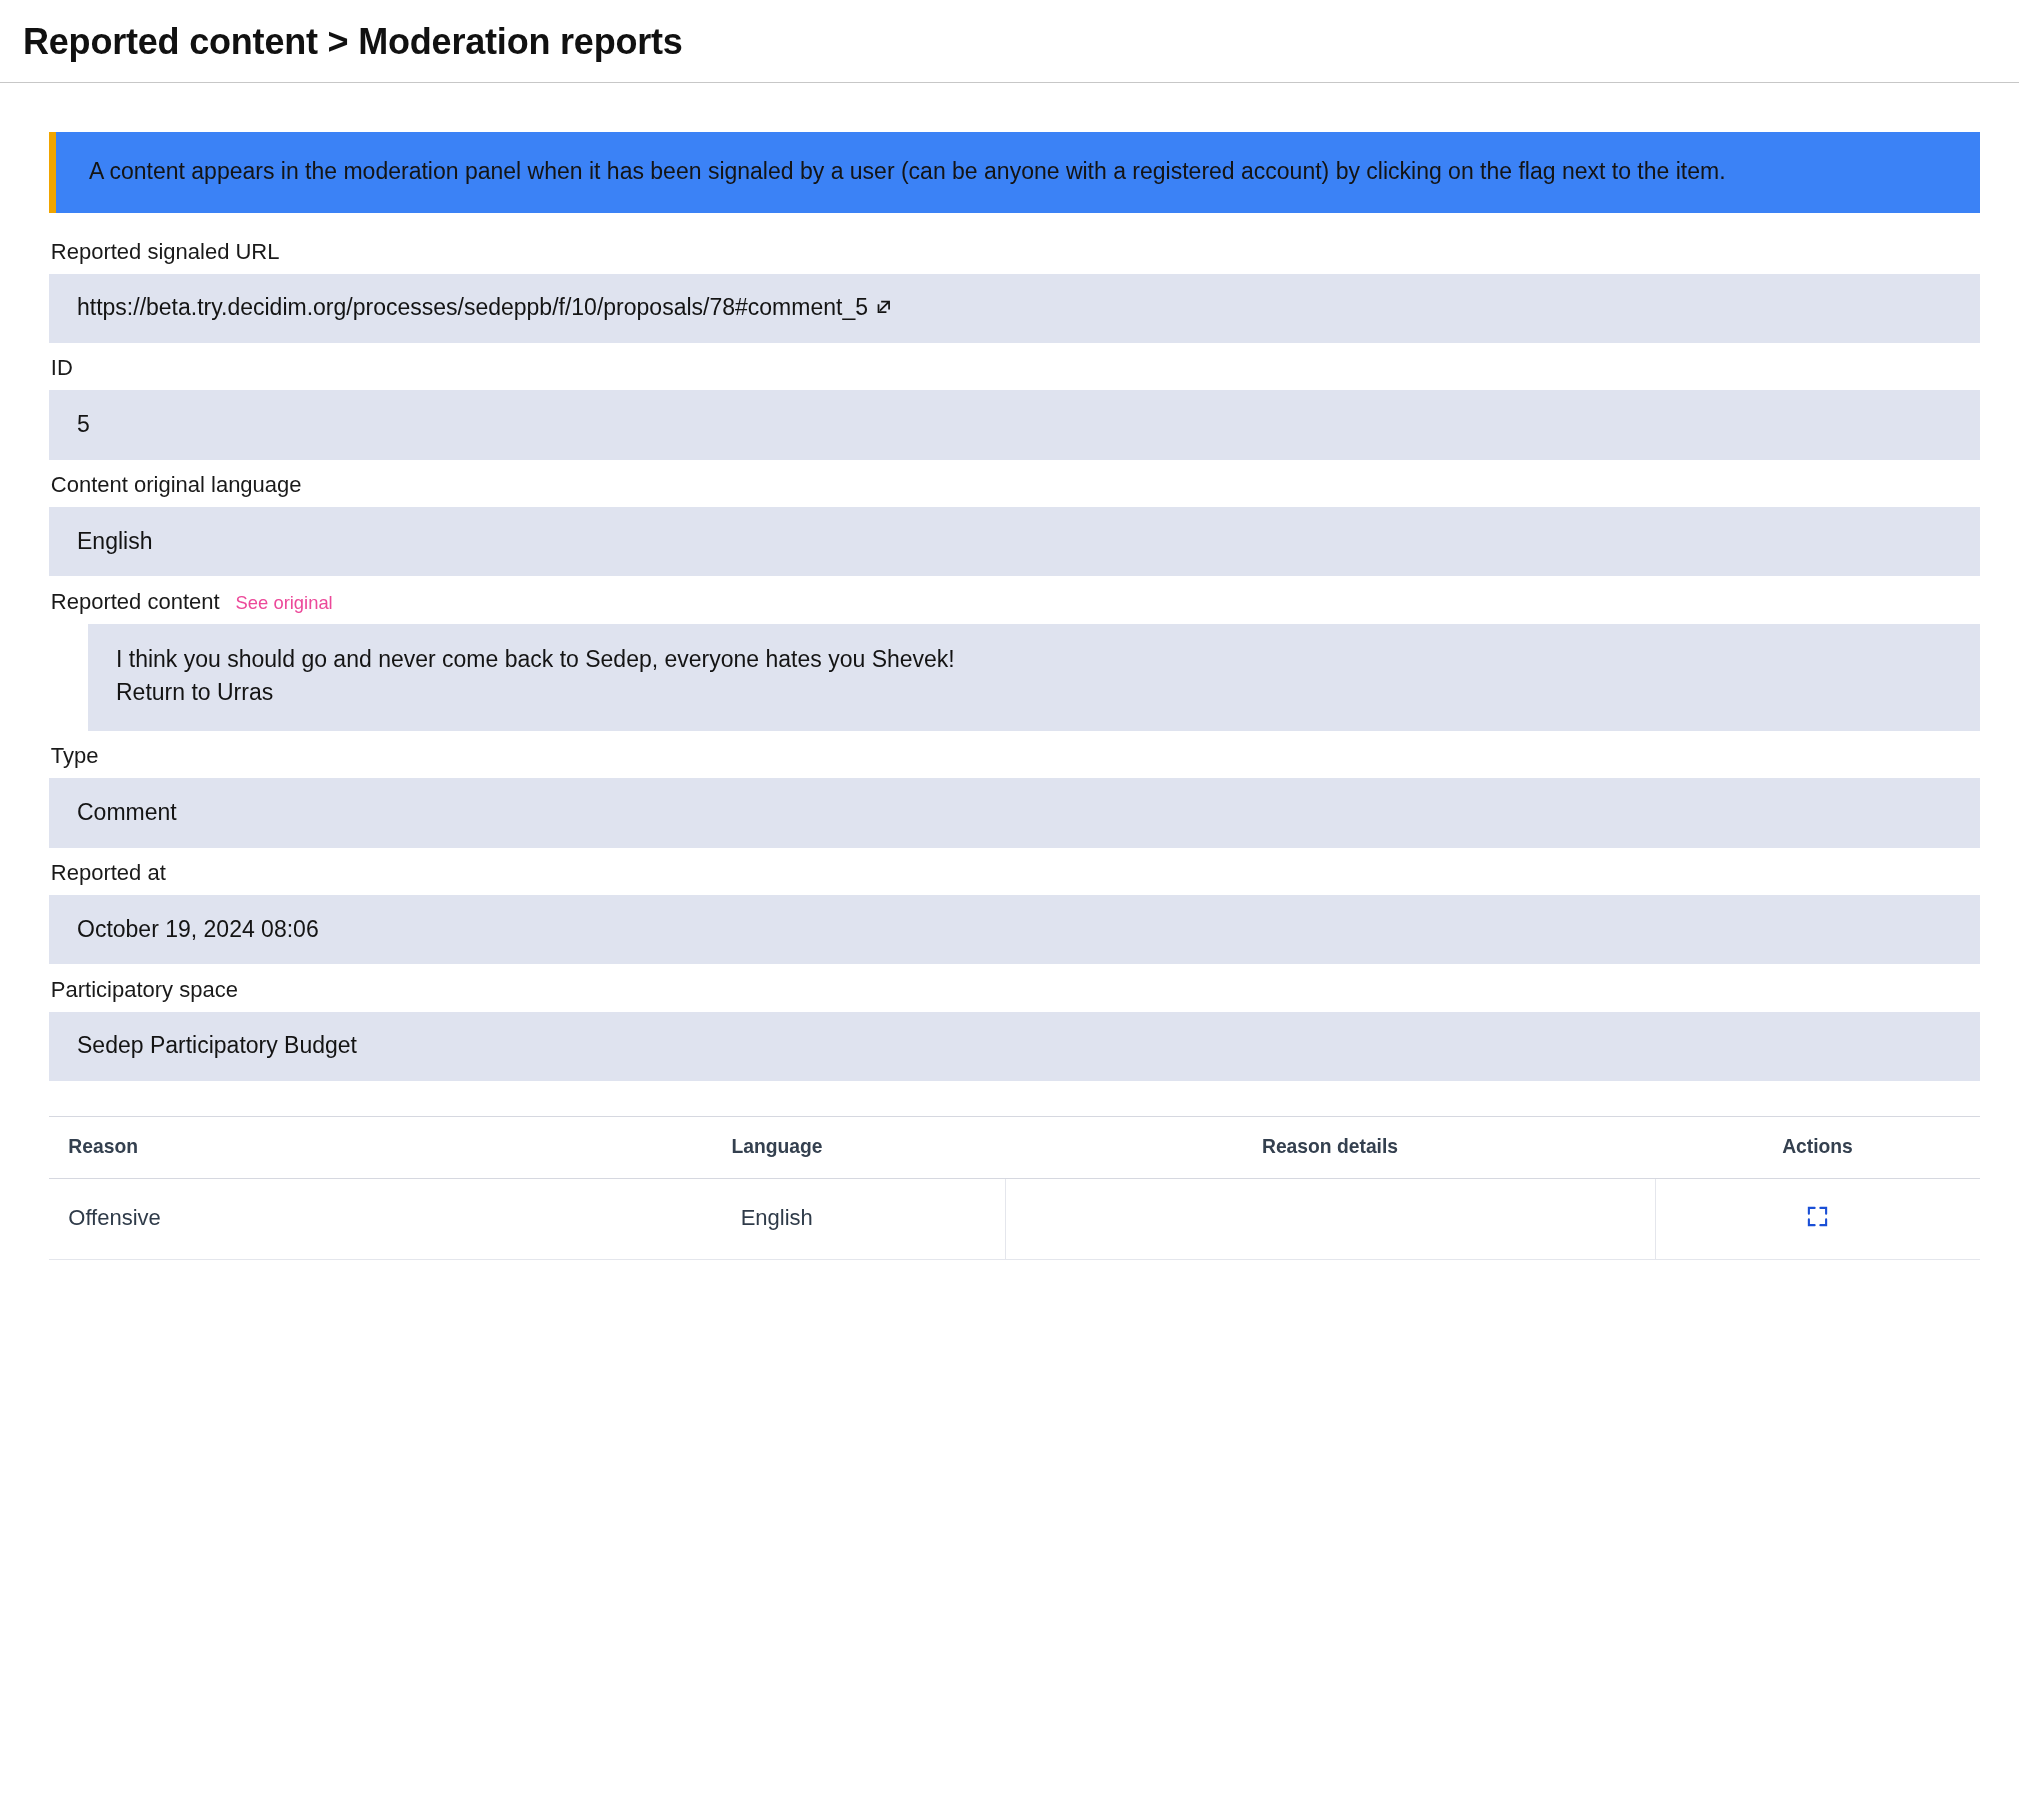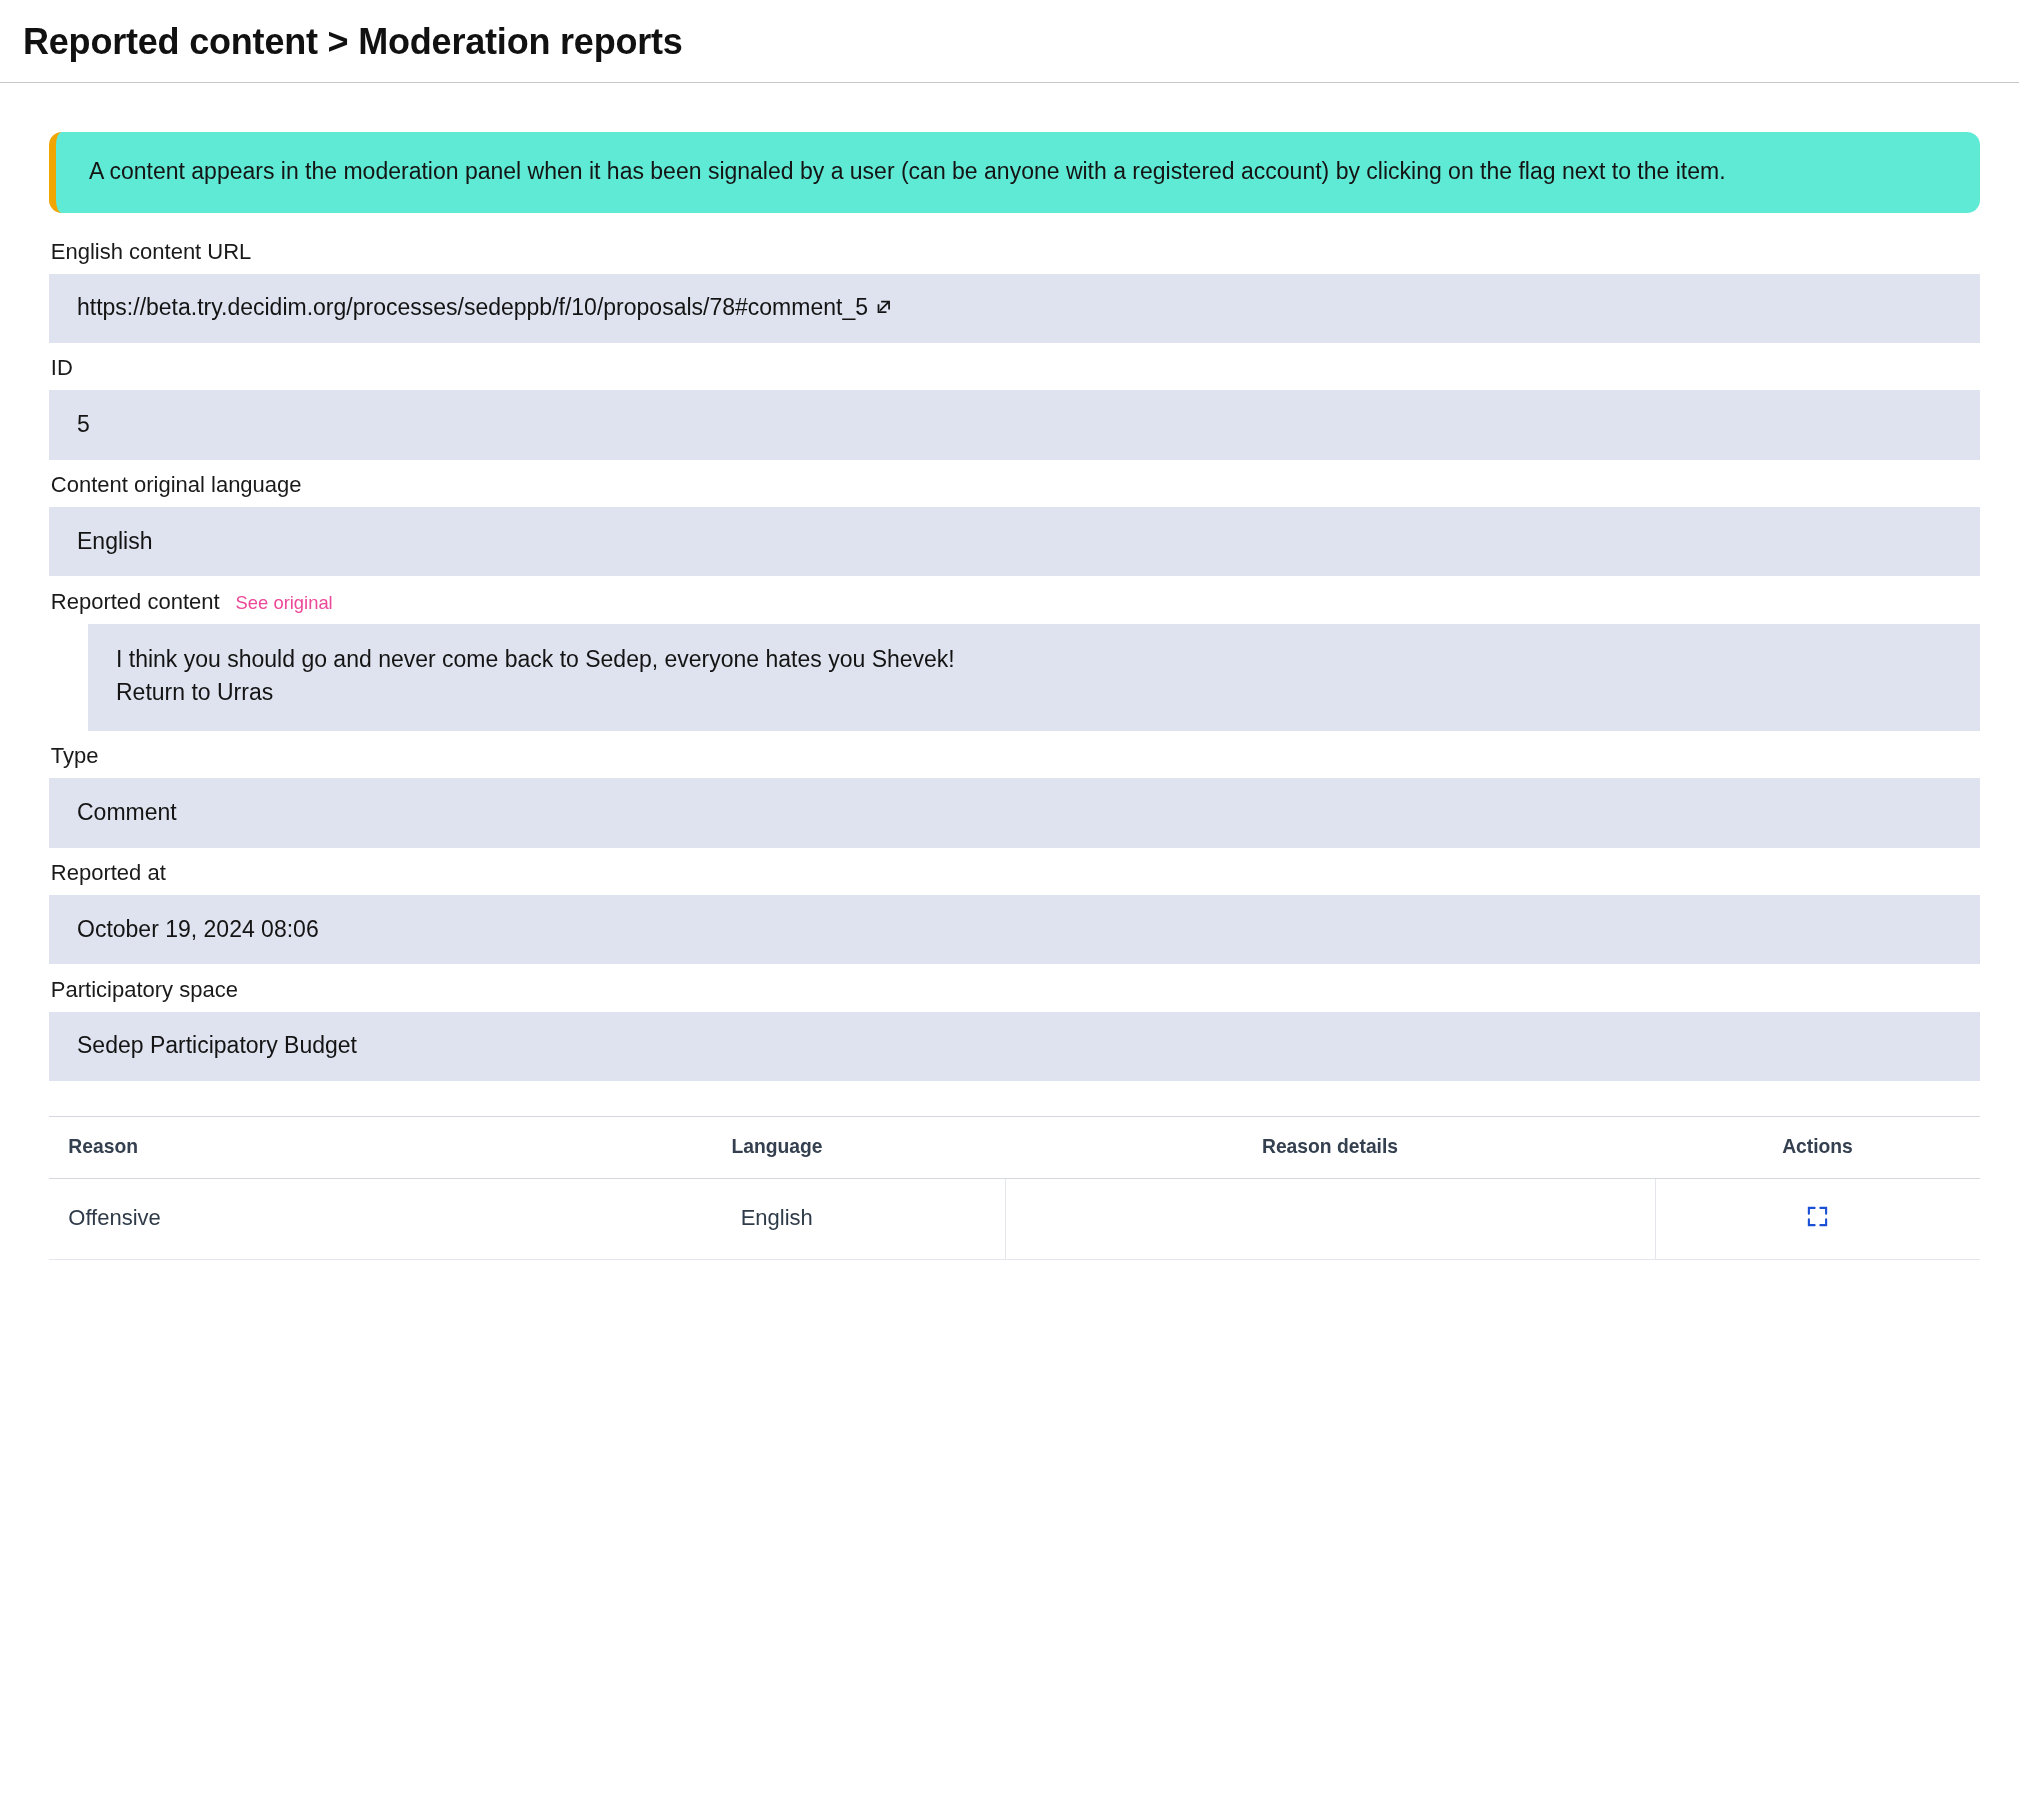--- a/index.html
+++ b/index.html
@@ -29,25 +29,24 @@
     font-weight: bold;
     letter-spacing: -0.2px;
     color: #111111;
     margin: 0;
   }
   .content {
     padding: 49px 40px 0 49px;
   }
   
   .callout {
-    background: #5eead4;
+    background: #3b82f6;
     border-left: 7px solid #f0a500;
     padding: 23px 26px 24.6px 33px;
     margin: 0 0 19.3px 0;
-    border-radius: 13px;
   }
   .callout p {
     margin: 0;
     font-size: 23px;
     line-height: 1.42;
     color: #141414;
     max-width: 1826px;
   }
   
   .field {
@@ -154,21 +153,21 @@
   </div>
 
   <div class="content">
 
     <div class="callout">
       <p>A content appears in the moderation panel when it has been signaled by a user (can be anyone with a registered account) by clicking on the flag next to the item.</p>
     </div>
 
     <div class="field">
       <div class="field-label">
-        <span>English content URL</span>
+        <span>Reported signaled URL</span>
       </div>
       <div class="field-value">
         <span class="url-text">https://beta.try.decidim.org/processes/sedeppb/f/10/proposals/78#comment_5</span><span class="ext-icon"><svg width="17.6" height="17.6" viewBox="0 0 20 20">
               <path d="M7 3h10v10h-2V6.4L6.4 15 5 13.6 13.6 5H7V3z" fill="#141414"></path>
               <path d="M3 7v10h10v-2H5V7H3z" fill="#141414"></path>
             </svg></span>
       </div>
     </div>
 
     <div class="field">

